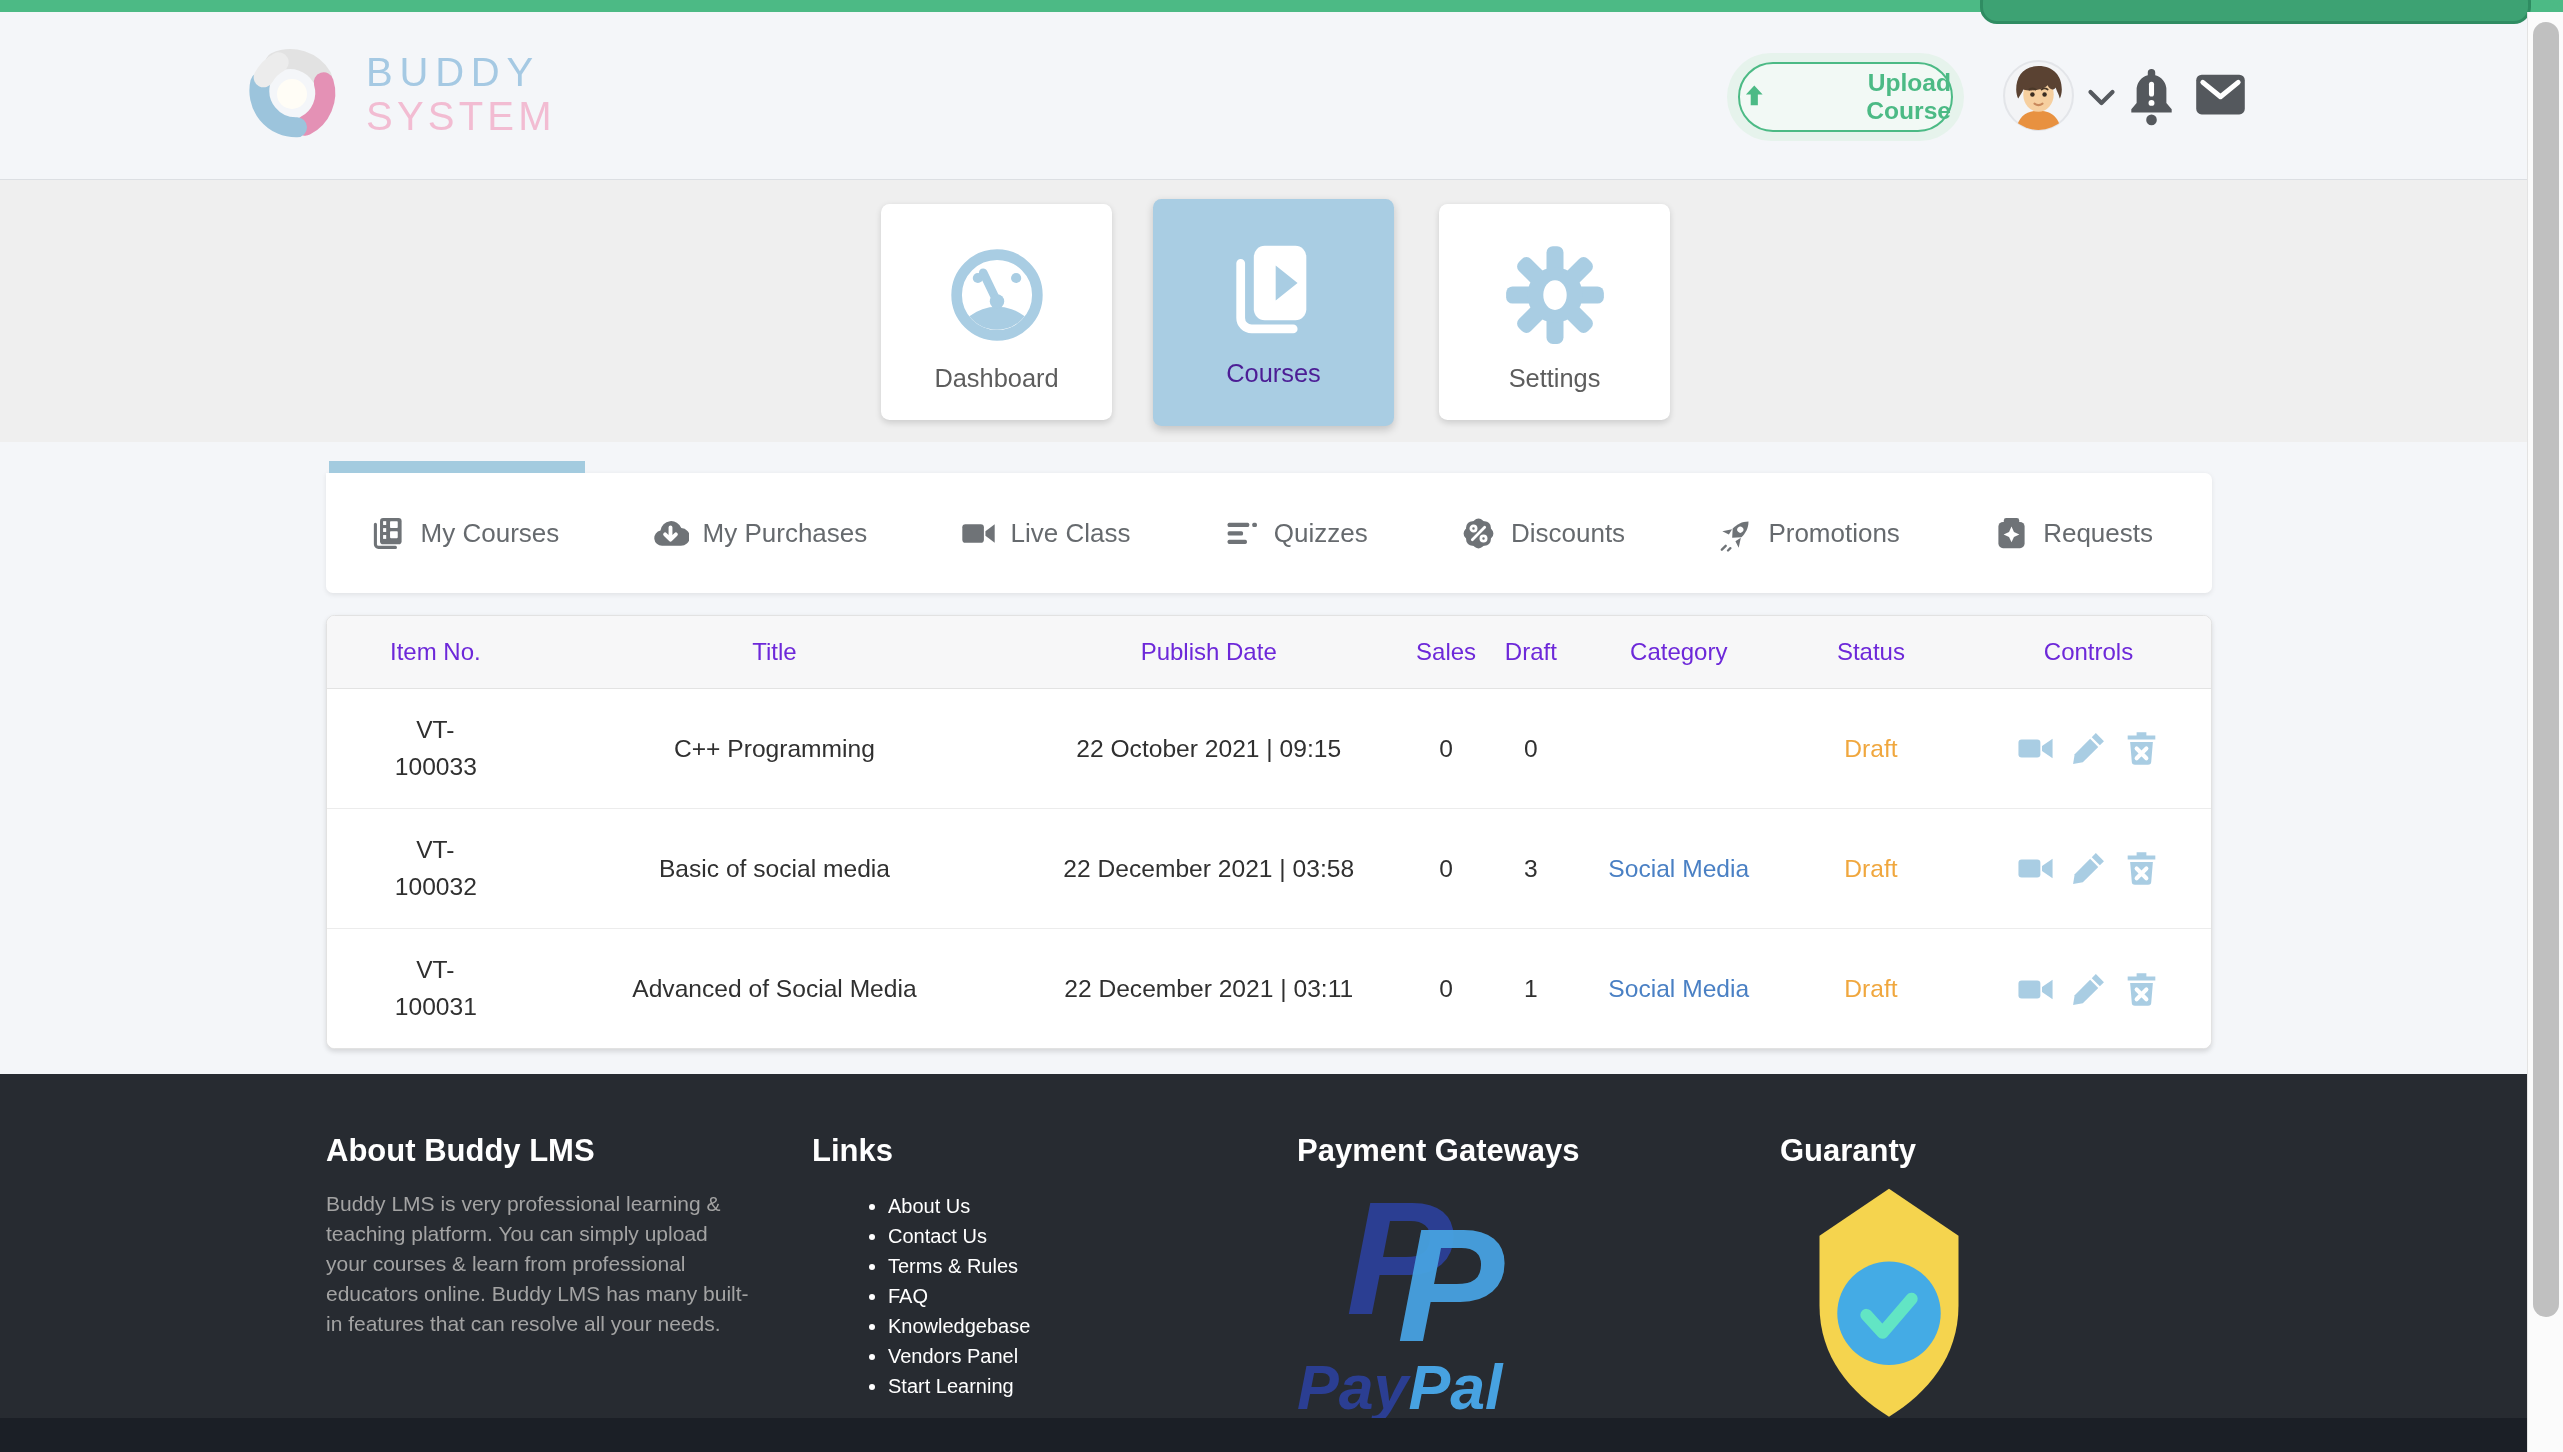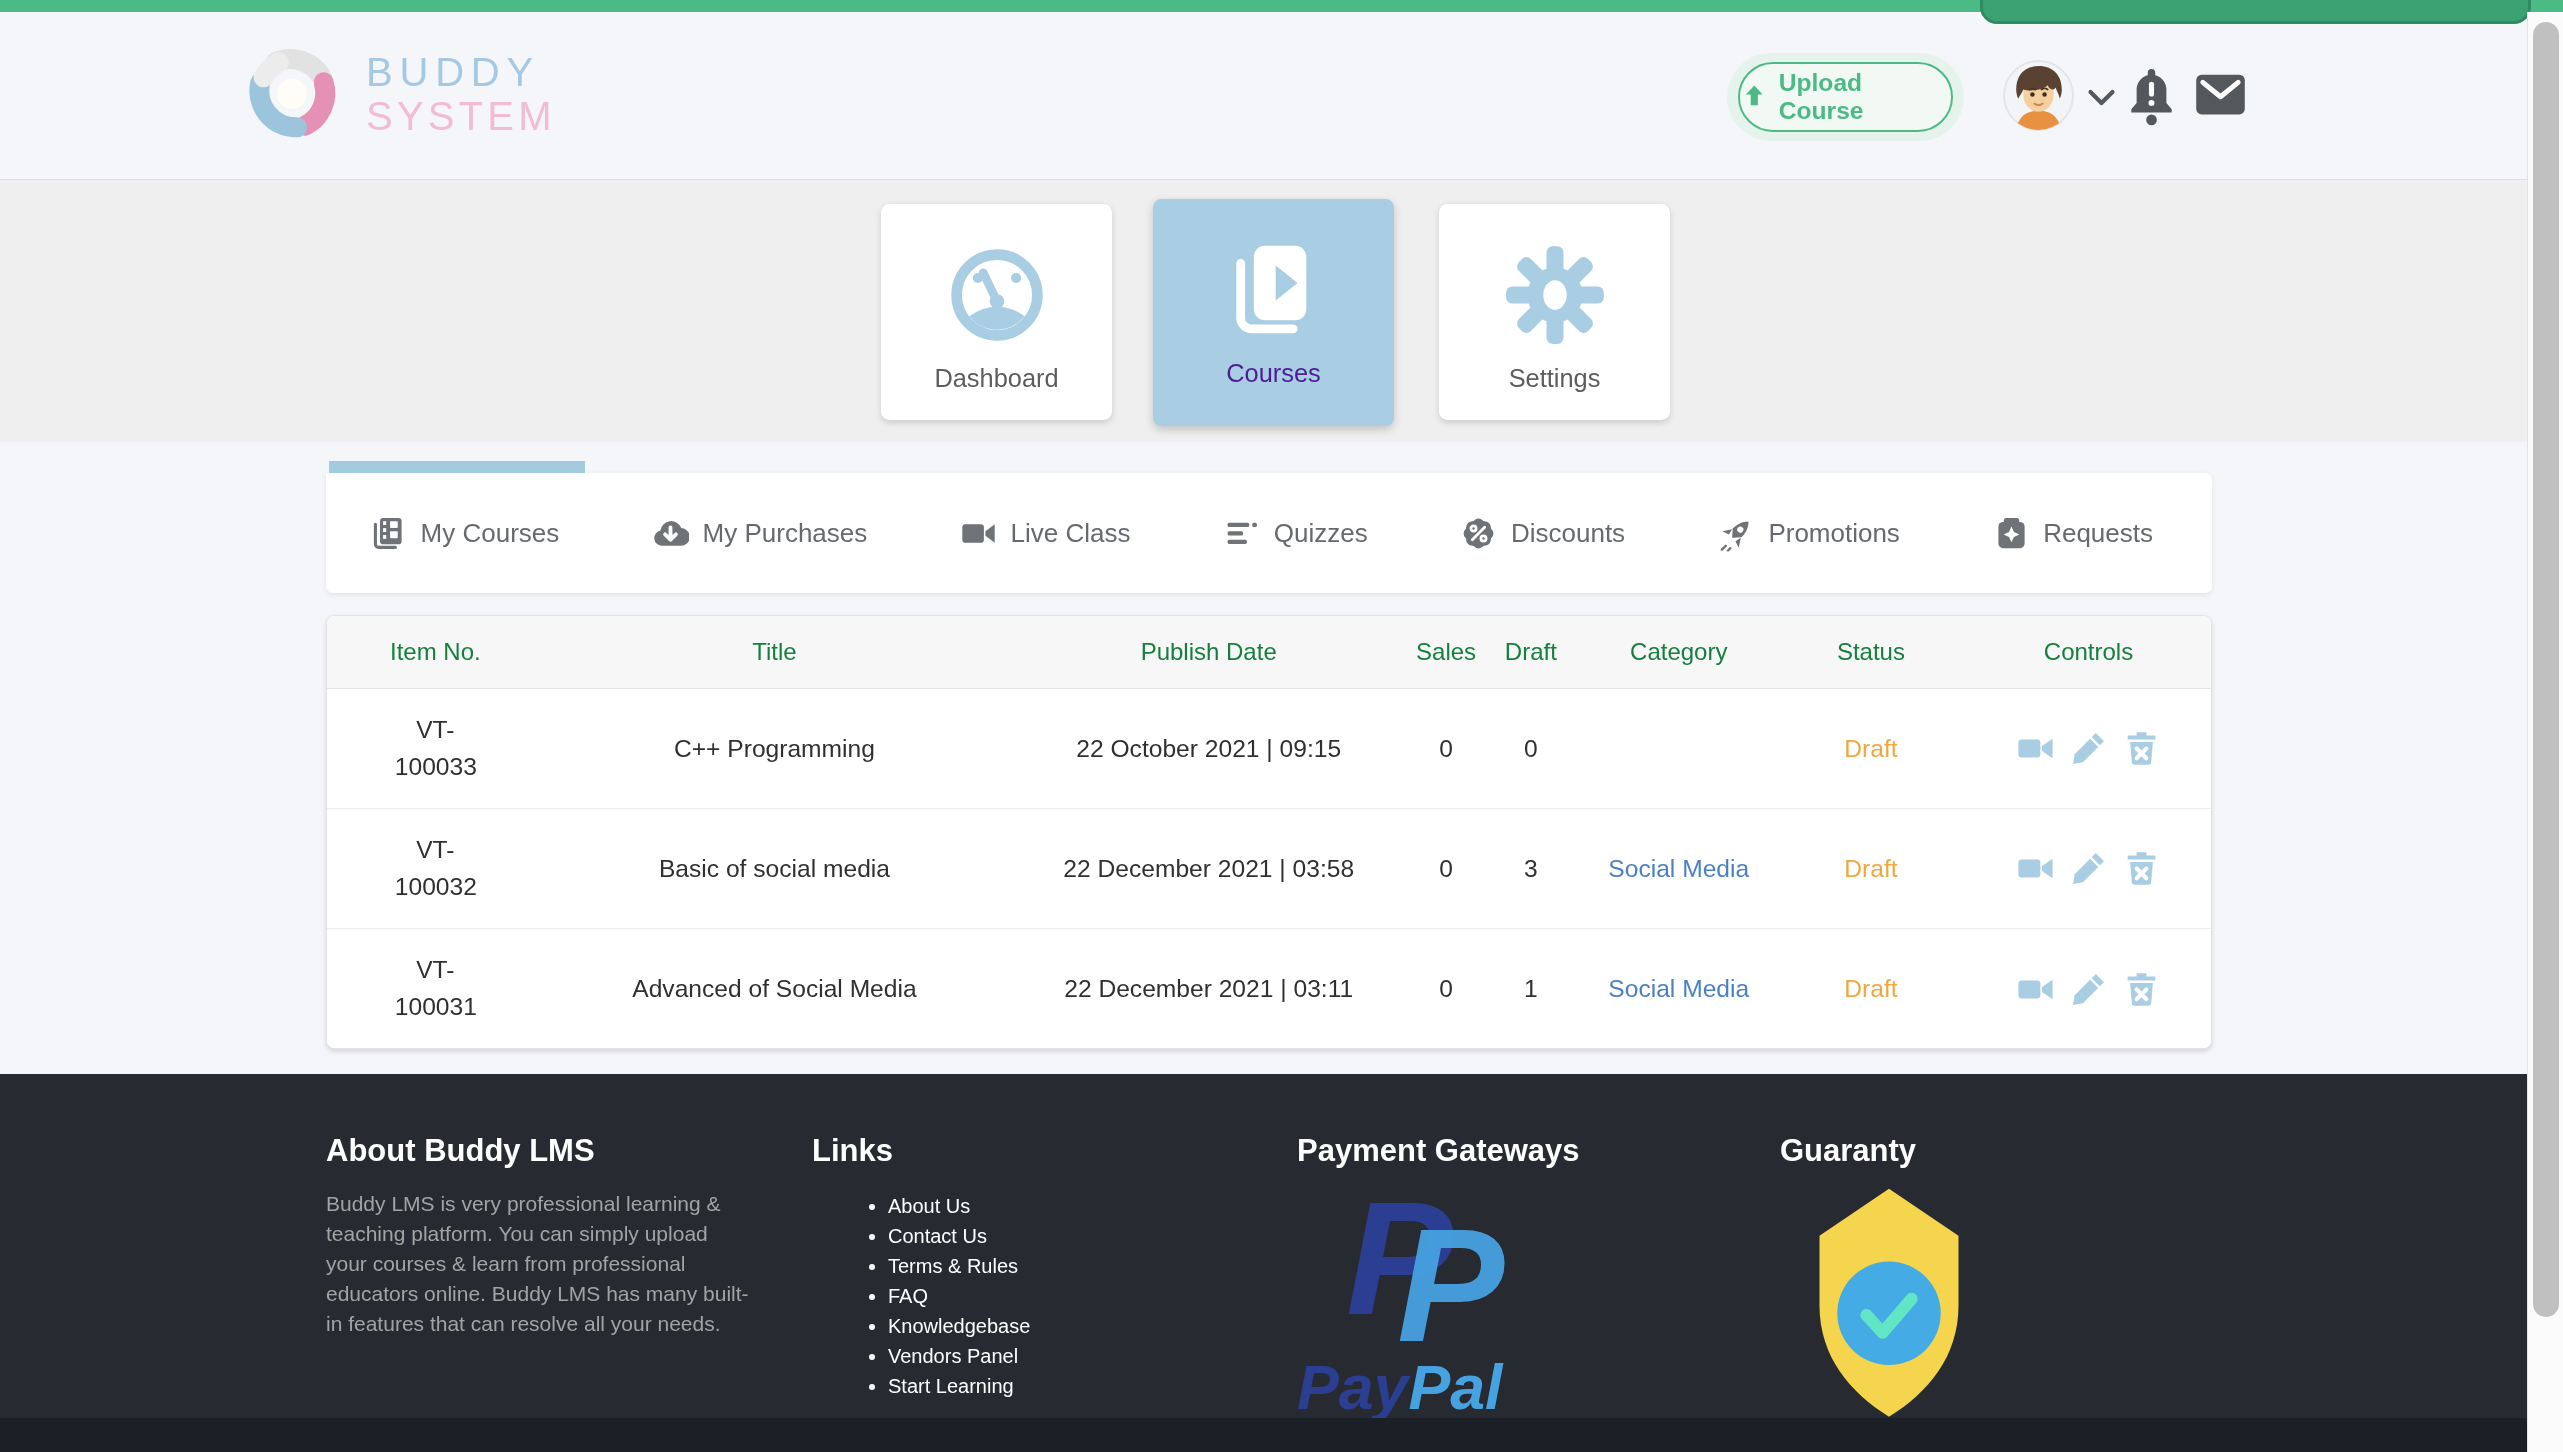--- a/index.html
+++ b/index.html
@@ -13,21 +13,21 @@
   
   .header { position:absolute; left:0; top:12px; width:2563px; height:168px; background:#f4f6f9; border-bottom:1.7px solid #dcdfe3; z-index:5; }
   .logo { position:absolute; left:242px; top:32px; display:flex; align-items:center; }
   .logo-swirl { width:100px; height:100px; }
   .logo-text { margin-left:24px; line-height:1; }
   .logo-line1 { font-size:40px; letter-spacing:6.8px; color:#a5c9e3; font-weight:400; }
   .logo-line2 { font-size:40px; letter-spacing:4.2px; color:#f2bcd2; font-weight:400; margin-top:3.4px; }
 
   .upload-wrap { position:absolute; left:1727px; top:41px; width:237px; height:88px; background:#e6f3ec; border-radius:44px; padding:9.3px 11px; }
   .upload-btn { width:100%; height:100%; border:2.5px solid #4cba85; background:#f2f9f5; border-radius:36px; display:flex; align-items:center; justify-content:center; gap:10.2px; cursor:pointer; }
-  .upload-btn span { color:#4cba85; font-size:24.6px; font-weight:700; }
+  .upload-btn span { color:#4cba85; font-size:24.6px; font-weight:700;text-align:right; }
 
   .avatar { position:absolute; left:2002px; top:47px; width:73px; height:73px; }
   .chevron { position:absolute; left:2082px; top:75px; width:39px; height:25.4px; }
   .bell { position:absolute; left:2126px; top:53px; width:51px; height:63px; }
   .mail { position:absolute; left:2194px; top:59px; width:53px; height:47px; }
 
   
   .cards-band { position:absolute; left:0; top:180px; width:2563px; height:262px; background:#efefef; }
   .nav-card { position:absolute; top:24px; width:231px; height:216px; background:#fff; border-radius:8.5px;
               box-shadow:0 2.5px 6.8px rgba(0,0,0,.14); display:flex; flex-direction:column; align-items:center; cursor:pointer; }
@@ -45,21 +45,21 @@
                box-shadow:0 1.7px 5.1px rgba(0,0,0,.08); display:flex; align-items:center; justify-content:space-between; padding:0 59px 0 44px; z-index:3; }
   .tab { display:flex; align-items:center; gap:13.6px; cursor:pointer; }
   .tab svg { width:37px; height:37px; color:#6f7377; }
   .tab .tlabel { font-size:26px; color:#666a6e; }
 
   
   .table-card { position:absolute; left:326px; top:615px; width:1886px; height:434px; background:#fff; border:1.7px solid #e2e2e2;
                 border-radius:8.5px; box-shadow:0 2.5px 5.1px rgba(0,0,0,.12); overflow:hidden; }
   .trow { display:flex; align-items:center; width:100%; }
   .thead { height:73px; background:#f7f7f8; border-bottom:1.7px solid #e3e3e3; }
-  .thead .tcell { font-size:24px; color:#15803d; }
+  .thead .tcell { font-size:24px; color:#6d28d9; }
   .tbody-row { height:120px; border-bottom:1.7px solid #ececec; background:#fff; }
   .tbody-row:last-child { border-bottom:none; }
   .tcell { text-align:center; font-size:24.6px; color:#303030; }
   .c-item { width:11.5%; } .c-title { width:24.5%; } .c-date { width:21.6%;text-align:center; } .c-sales { width:3.6%; }
   .c-parts { width:5.4%; } .c-cat { width:10.3%; } .c-status { width:10.1%; } .c-ctl { width:13%; }
   .itemno { display:inline-block; width:81px; line-height:1.5; }
   .cat-link { color:#4a80c4; cursor:pointer; }
   .status-draft { color:#f0a73e; }
   .controls { display:flex; justify-content:center; gap:13.6px; }
   .controls svg { width:39px; height:39px; color:#a9cde3; cursor:pointer; }

